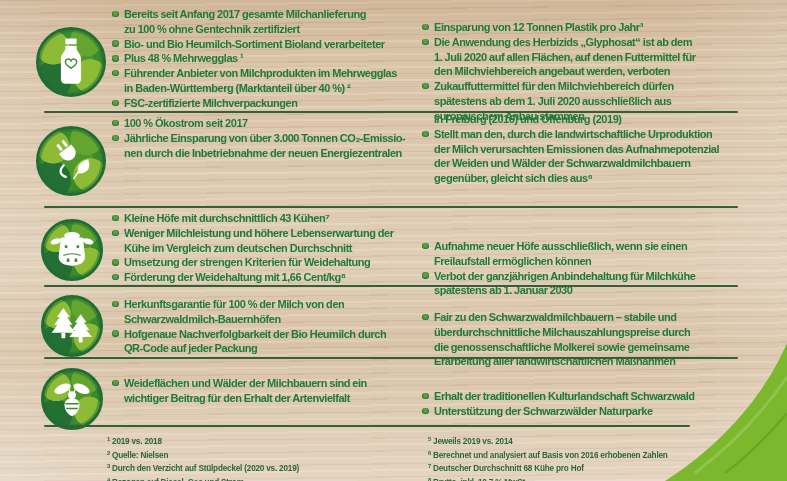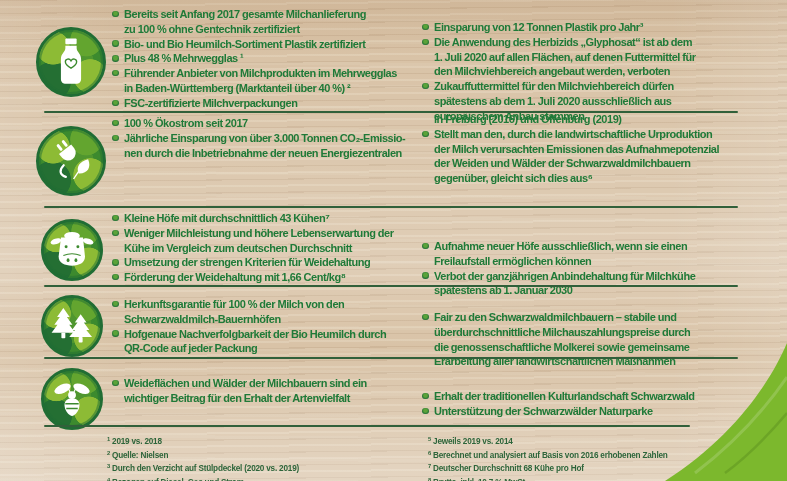--- a/index.html
+++ b/index.html
@@ -65,21 +65,21 @@
       </svg>
     </div>
     <ul class="col left" style="top:7px">
       <li class="item">
           <span class="dot"></span>
           <div class="txt">Bereits seit Anfang 2017 gesamte Milchanlieferung
 zu 100 % ohne Gentechnik zertifiziert</div>
         </li>
       <li class="item">
           <span class="dot"></span>
-          <div class="txt">Bio- und Bio Heumilch-Sortiment Plastik zertifiziert</div>
+          <div class="txt">Bio- und Bio Heumilch-Sortiment Bioland verarbeiteter</div>
         </li>
       <li class="item">
           <span class="dot"></span>
           <div class="txt">Plus 48 % Mehrwegglas ¹</div>
         </li>
       <li class="item">
           <span class="dot"></span>
           <div class="txt">Führender Anbieter von Milchprodukten im Mehrwegglas
 in Baden-Württemberg (Marktanteil über 40 %) ²</div>
         </li>

